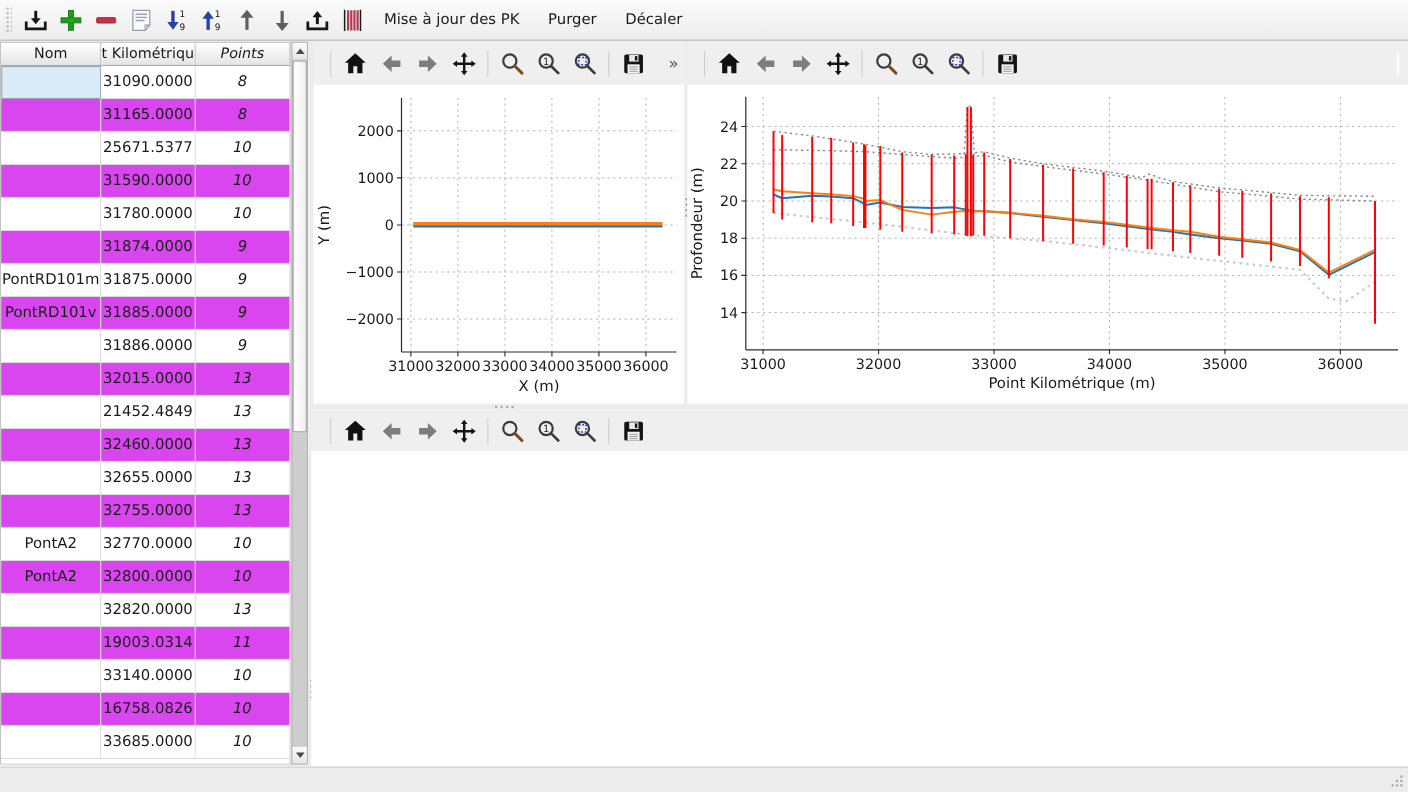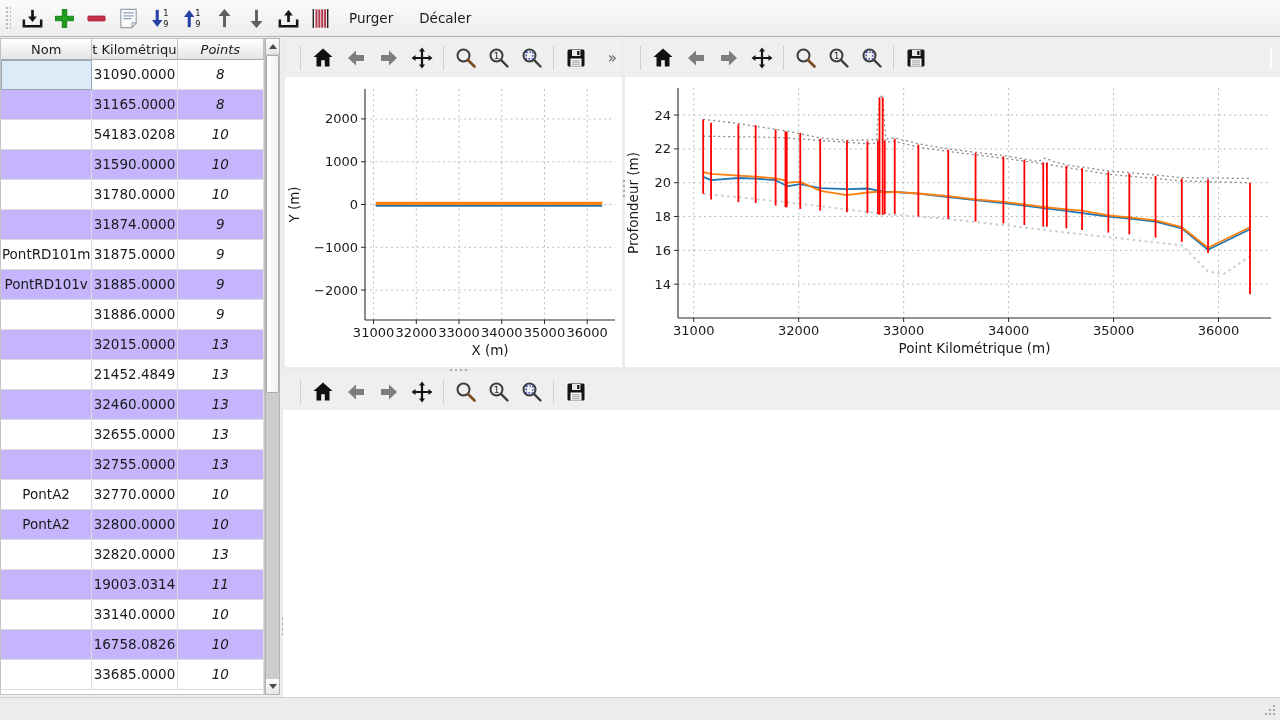--- a/index.html
+++ b/index.html
@@ -21,21 +21,21 @@
   
   .left-panel{position:absolute;left:0;top:38px;width:281px;height:659px;background:#efefef;}
   .ptable{position:absolute;left:0;top:0;width:265px;height:657px;overflow:hidden;background:#fff;
     border:1px solid #c3c3c3;box-sizing:border-box;}
   .thead{display:flex;height:21px;line-height:21px;}
   .hcell{background:linear-gradient(#ffffff,#e4e4e4);border-right:1px solid #c0c0c0;
     border-bottom:1px solid #ababab;text-align:center;font-size:13px;overflow:hidden;white-space:nowrap;box-sizing:border-box;}
   .trow{display:flex;height:30px;line-height:29px;border-radius:12px;}
   .tcell{border-right:1px solid #dcdcdc;border-bottom:1px solid #dcdcdc;text-align:center;
     font-size:13.5px;overflow:hidden;white-space:nowrap;box-sizing:border-box;background:#fff;}
-  .trow.alt .tcell{background:#c4b5fd;text-align:center;}
+  .trow.alt .tcell{background:#d946ef;text-align:center;}
   .tcell.sel{border:1px solid #97a6b4;}
   .c0{width:92px;} .c1{width:86px;} .c2{width:87px;font-style:italic;}
   .tbody-fill{height:30px;background:#fff;border-right:1px solid #dcdcdc;}
 
   
   .vscroll{position:absolute;left:265px;top:0;width:15px;height:657px;background:#cdcdcd;
     border:1px solid #b3b3b3;box-sizing:border-box;}
   .sbtn{position:absolute;left:0;width:13px;height:15px;background:linear-gradient(#fcfcfc,#e6e6e6);
     display:flex;align-items:center;justify-content:center;}
   .sbtn.up{top:0;} .sbtn.down{bottom:0;}
@@ -142,20 +142,21 @@
         <line x1="20.5" y1="3" x2="20.5" y2="23" stroke="#1a1a1a" stroke-width="1.4"></line>
         <g stroke="#b23a4e" stroke-width="2.1">
           <line x1="8.8" y1="3.5" x2="8.8" y2="22.5"></line>
           <line x1="11.8" y1="3.5" x2="11.8" y2="22.5"></line>
           <line x1="14.8" y1="3.5" x2="14.8" y2="22.5"></line>
           <line x1="17.8" y1="3.5" x2="17.8" y2="22.5"></line>
         </g>
       </svg>
     </button>
 
+    <button class="txt-btn">Mise à jour des PK</button>
     <button class="txt-btn">Purger</button>
     <button class="txt-btn">Décaler</button>
   </div>
 
   <div class="left-panel">
     <div class="ptable">
       <div class="thead">
         <div class="hcell c0">Nom</div>
         <div class="hcell c1">t Kilométrique</div>
         <div class="hcell c2">Points</div>
@@ -166,21 +167,21 @@
             <div class="tcell c1">31090.0000</div>
             <div class="tcell c2">8</div>
           </div>
           <div class="trow alt">
             <div class="tcell c0"></div>
             <div class="tcell c1">31165.0000</div>
             <div class="tcell c2">8</div>
           </div>
           <div class="trow">
             <div class="tcell c0"></div>
-            <div class="tcell c1">54183.0208</div>
+            <div class="tcell c1">25671.5377</div>
             <div class="tcell c2">10</div>
           </div>
           <div class="trow alt">
             <div class="tcell c0"></div>
             <div class="tcell c1">31590.0000</div>
             <div class="tcell c2">10</div>
           </div>
           <div class="trow">
             <div class="tcell c0"></div>
             <div class="tcell c1">31780.0000</div>

